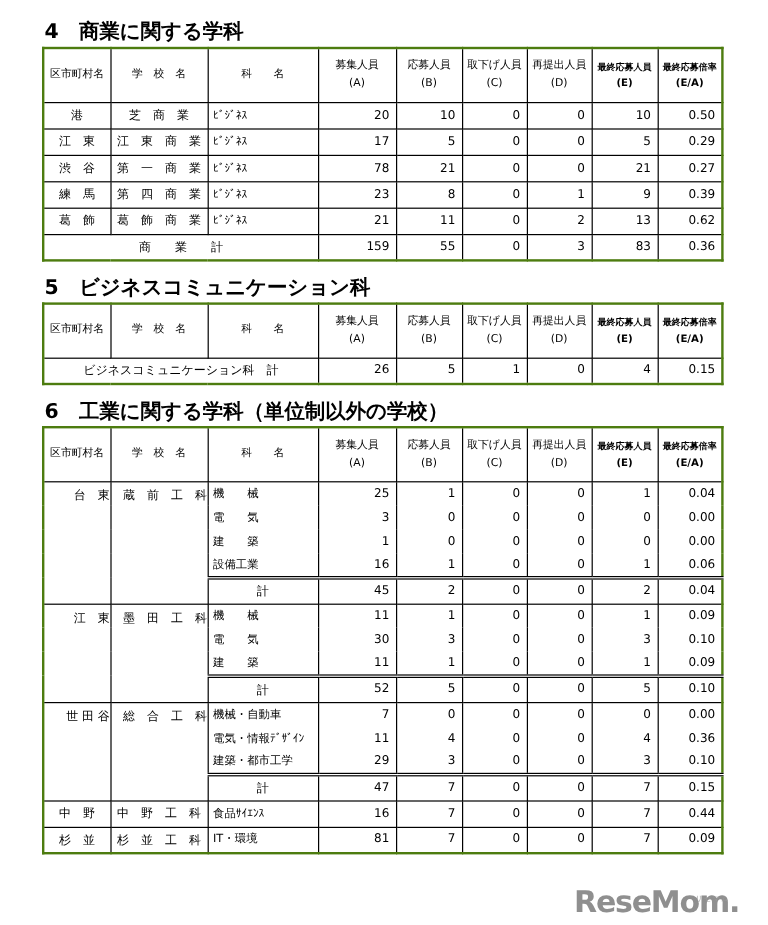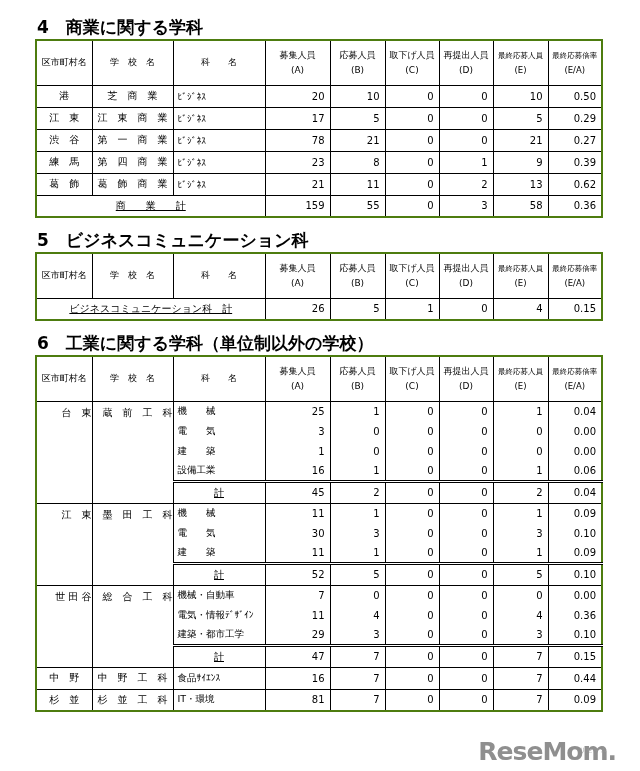--- a/index.html
+++ b/index.html
@@ -23,40 +23,40 @@
     width:566px; border:2px solid #4d7c0f;
   }
   th, td { padding:0; overflow:hidden; white-space:nowrap; }
   th {
     border:1px solid #000; height:45px;
     font-size:9px; font-weight:normal; text-align:center;
     vertical-align:middle;
   }
   th .hl { line-height:11px; }
   th .hs { line-height:11px; margin-top:4px; }
-  th.sm { font-size:7.5px; }
+  th.sm { font-size:7.5px;font-weight:bold; }
   th.sm .hs { font-size:8.5px; }
   td {
     border-left:1px solid #000; border-right:1px solid #000;
     font-size:10px; height:22px; vertical-align:middle;
   }
   
   .t12 tbody td { border-bottom:1px solid #000; }
   
   .t3 td { height:20px; }
   .t3 td.gs {
     border-bottom:1px solid #000;
     vertical-align:top; text-align:right; padding-top:4px;
   }
   .t3 tr.gtotal td { border-top:3px double #000; border-bottom:1px solid #000; height:22px; }
   .t3 tr.single td { border-bottom:1px solid #000; height:22px; }
   td.c { text-align:center; }
   td.l { text-align:left; padding-left:4px; font-size:9.5px; }
   td.n { text-align:right; padding-right:5px; }
-  td.tot { text-align:center; font-size:10px;text-decoration:underline; }
+  td.tot { text-align:center; font-size:10px; }
   .logo {
     position:absolute; right:24px; bottom:4px;
     color:#8f8f8f; font-weight:bold; font-size:25px;
     letter-spacing:-1px; line-height:30px;
   }
   .logo .ruby {
     position:absolute; top:-2px; right:8px;
     font-size:6px; font-weight:normal; letter-spacing:1px;
     color:#9a9a9a;
   }
@@ -172,21 +172,21 @@
           <td class="n">2</td>
           <td class="n">13</td>
           <td class="n">0.62</td>
         </tr>
         <tr>
           <td class="tot" colspan="3">商　　業　　計</td>
           <td class="n">159</td>
           <td class="n">55</td>
           <td class="n">0</td>
           <td class="n">3</td>
-          <td class="n">58</td>
+          <td class="n">83</td>
           <td class="n">0.36</td>
         </tr>
       </tbody>
     </table>
   </div>
 
   <div class="sec">
     <div class="section-title">5　ビジネスコミュニケーション科</div>
     <table class="t12">
       <colgroup>

